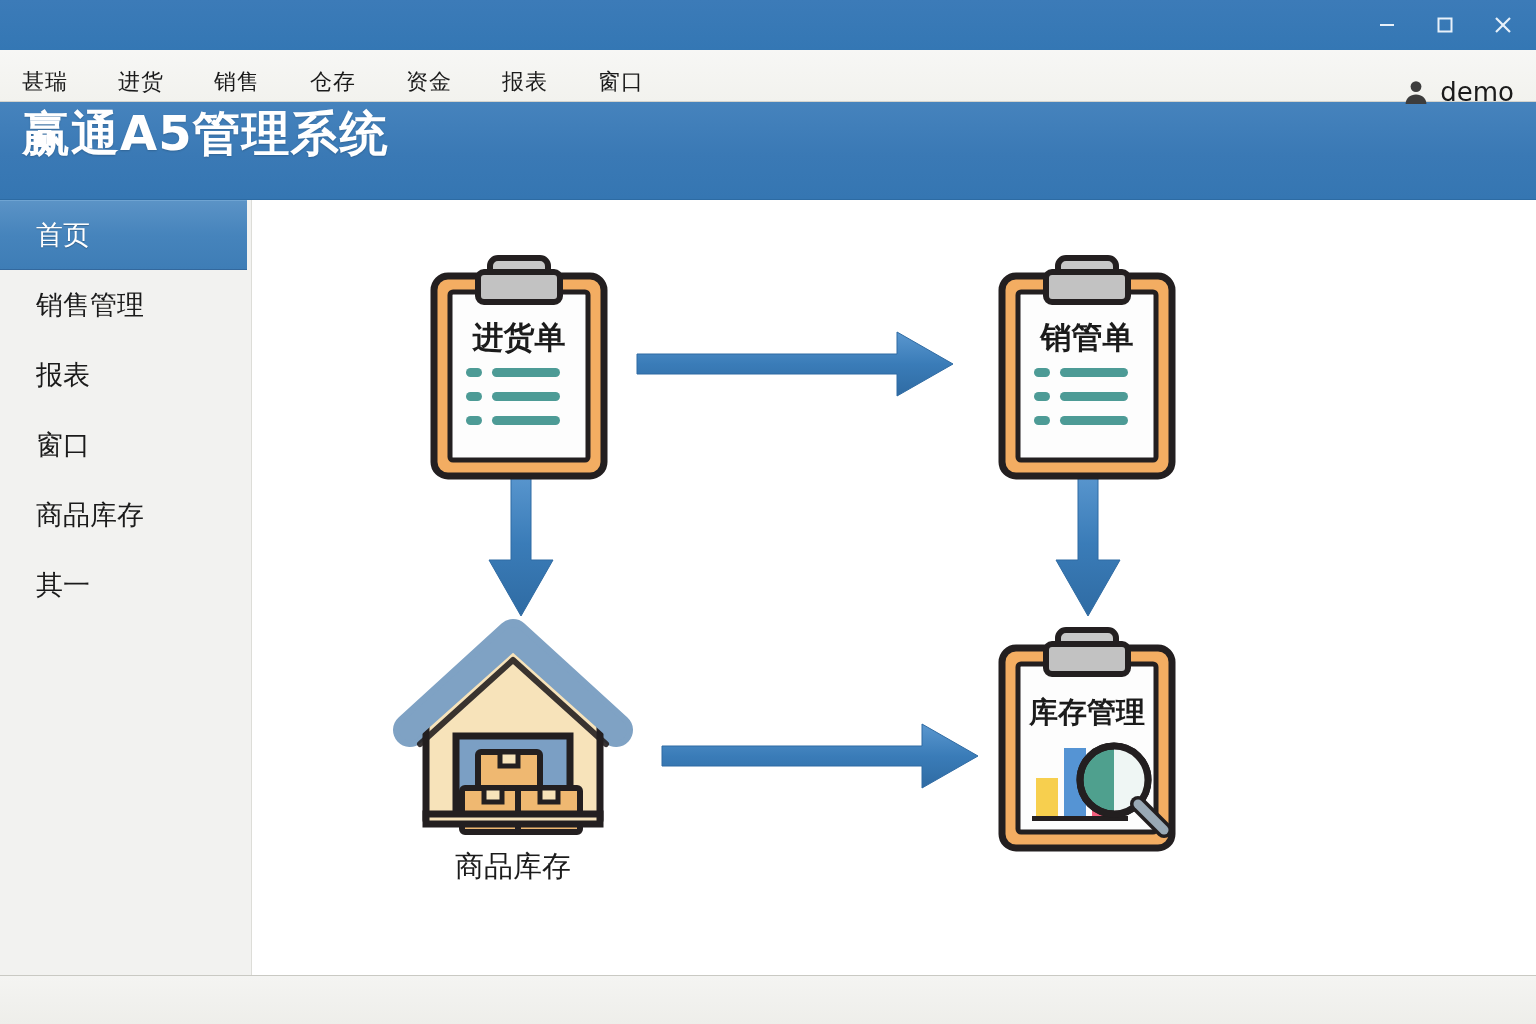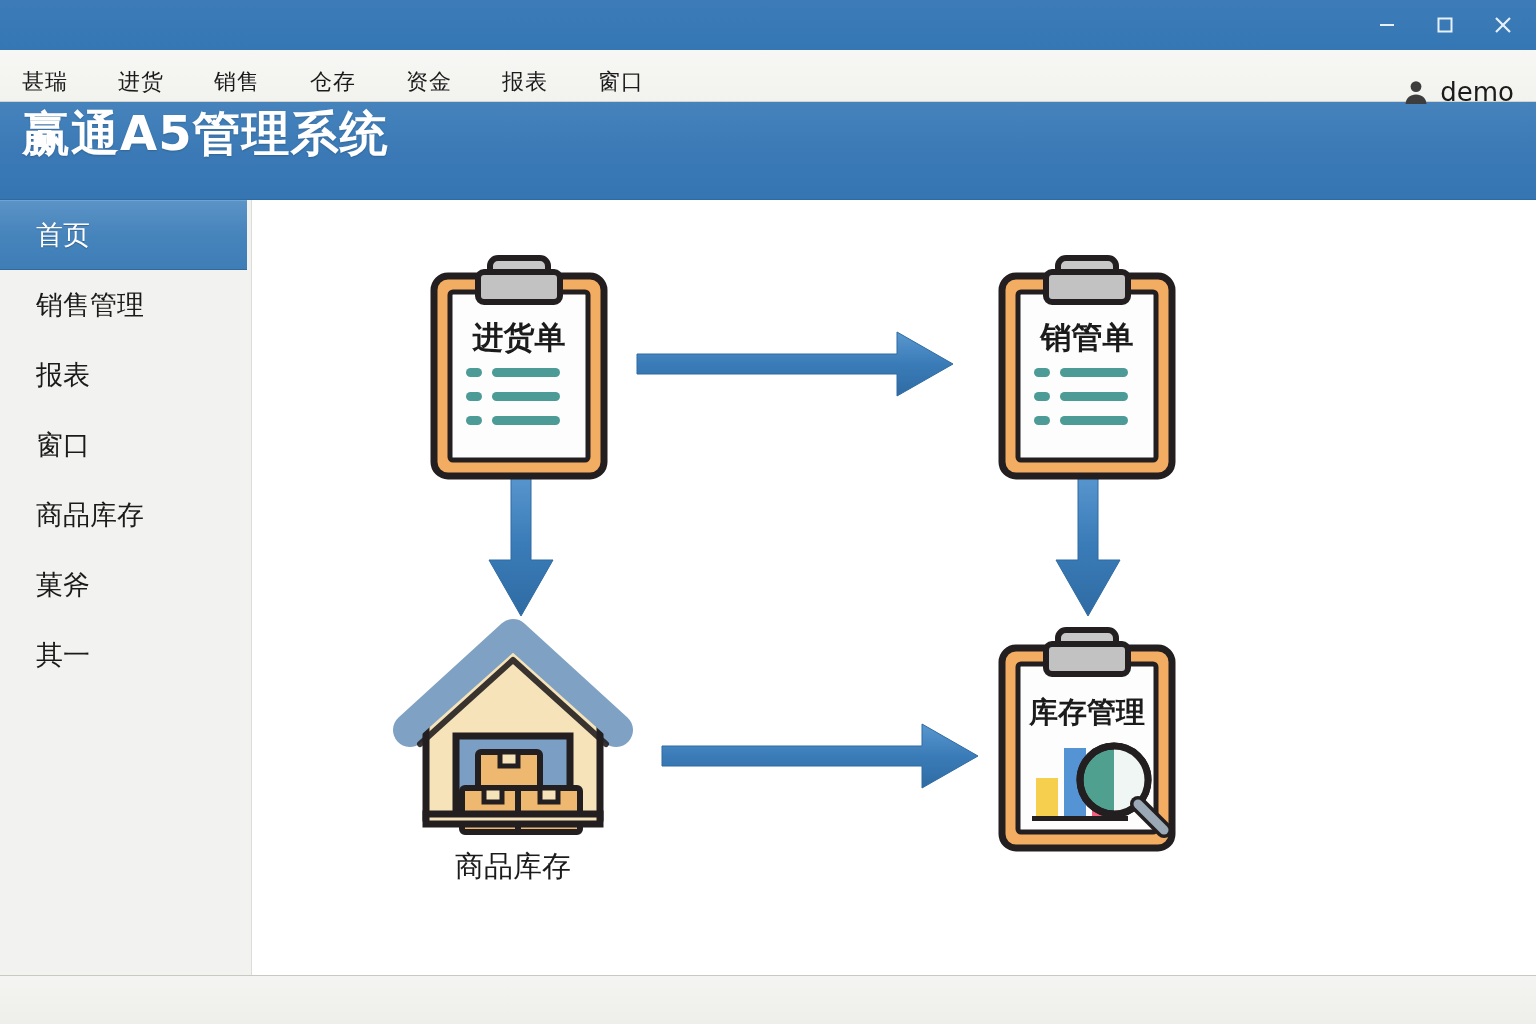--- a/index.html
+++ b/index.html
@@ -129,21 +129,20 @@
   </div>
 
   <div class="body">
 
     <nav class="sidebar">
       <div class="nav-item selected">首页</div>
       <div class="nav-item">销售管理</div>
       <div class="nav-item">报表</div>
       <div class="nav-item">窗口</div>
       <div class="nav-item">商品库存</div>
-      <div class="nav-item">菓斧</div>
       <div class="nav-item">其一</div>
     </nav>
 
     <div class="content">
       <svg class="canvas" viewBox="0 0 1284 775" preserveAspectRatio="none">
 
         <defs>
           <linearGradient id="arrowGrad" x1="0" y1="0" x2="0" y2="1">
             <stop offset="0%" stop-color="#5a97cf"></stop>
             <stop offset="50%" stop-color="#3a7cb8"></stop>

